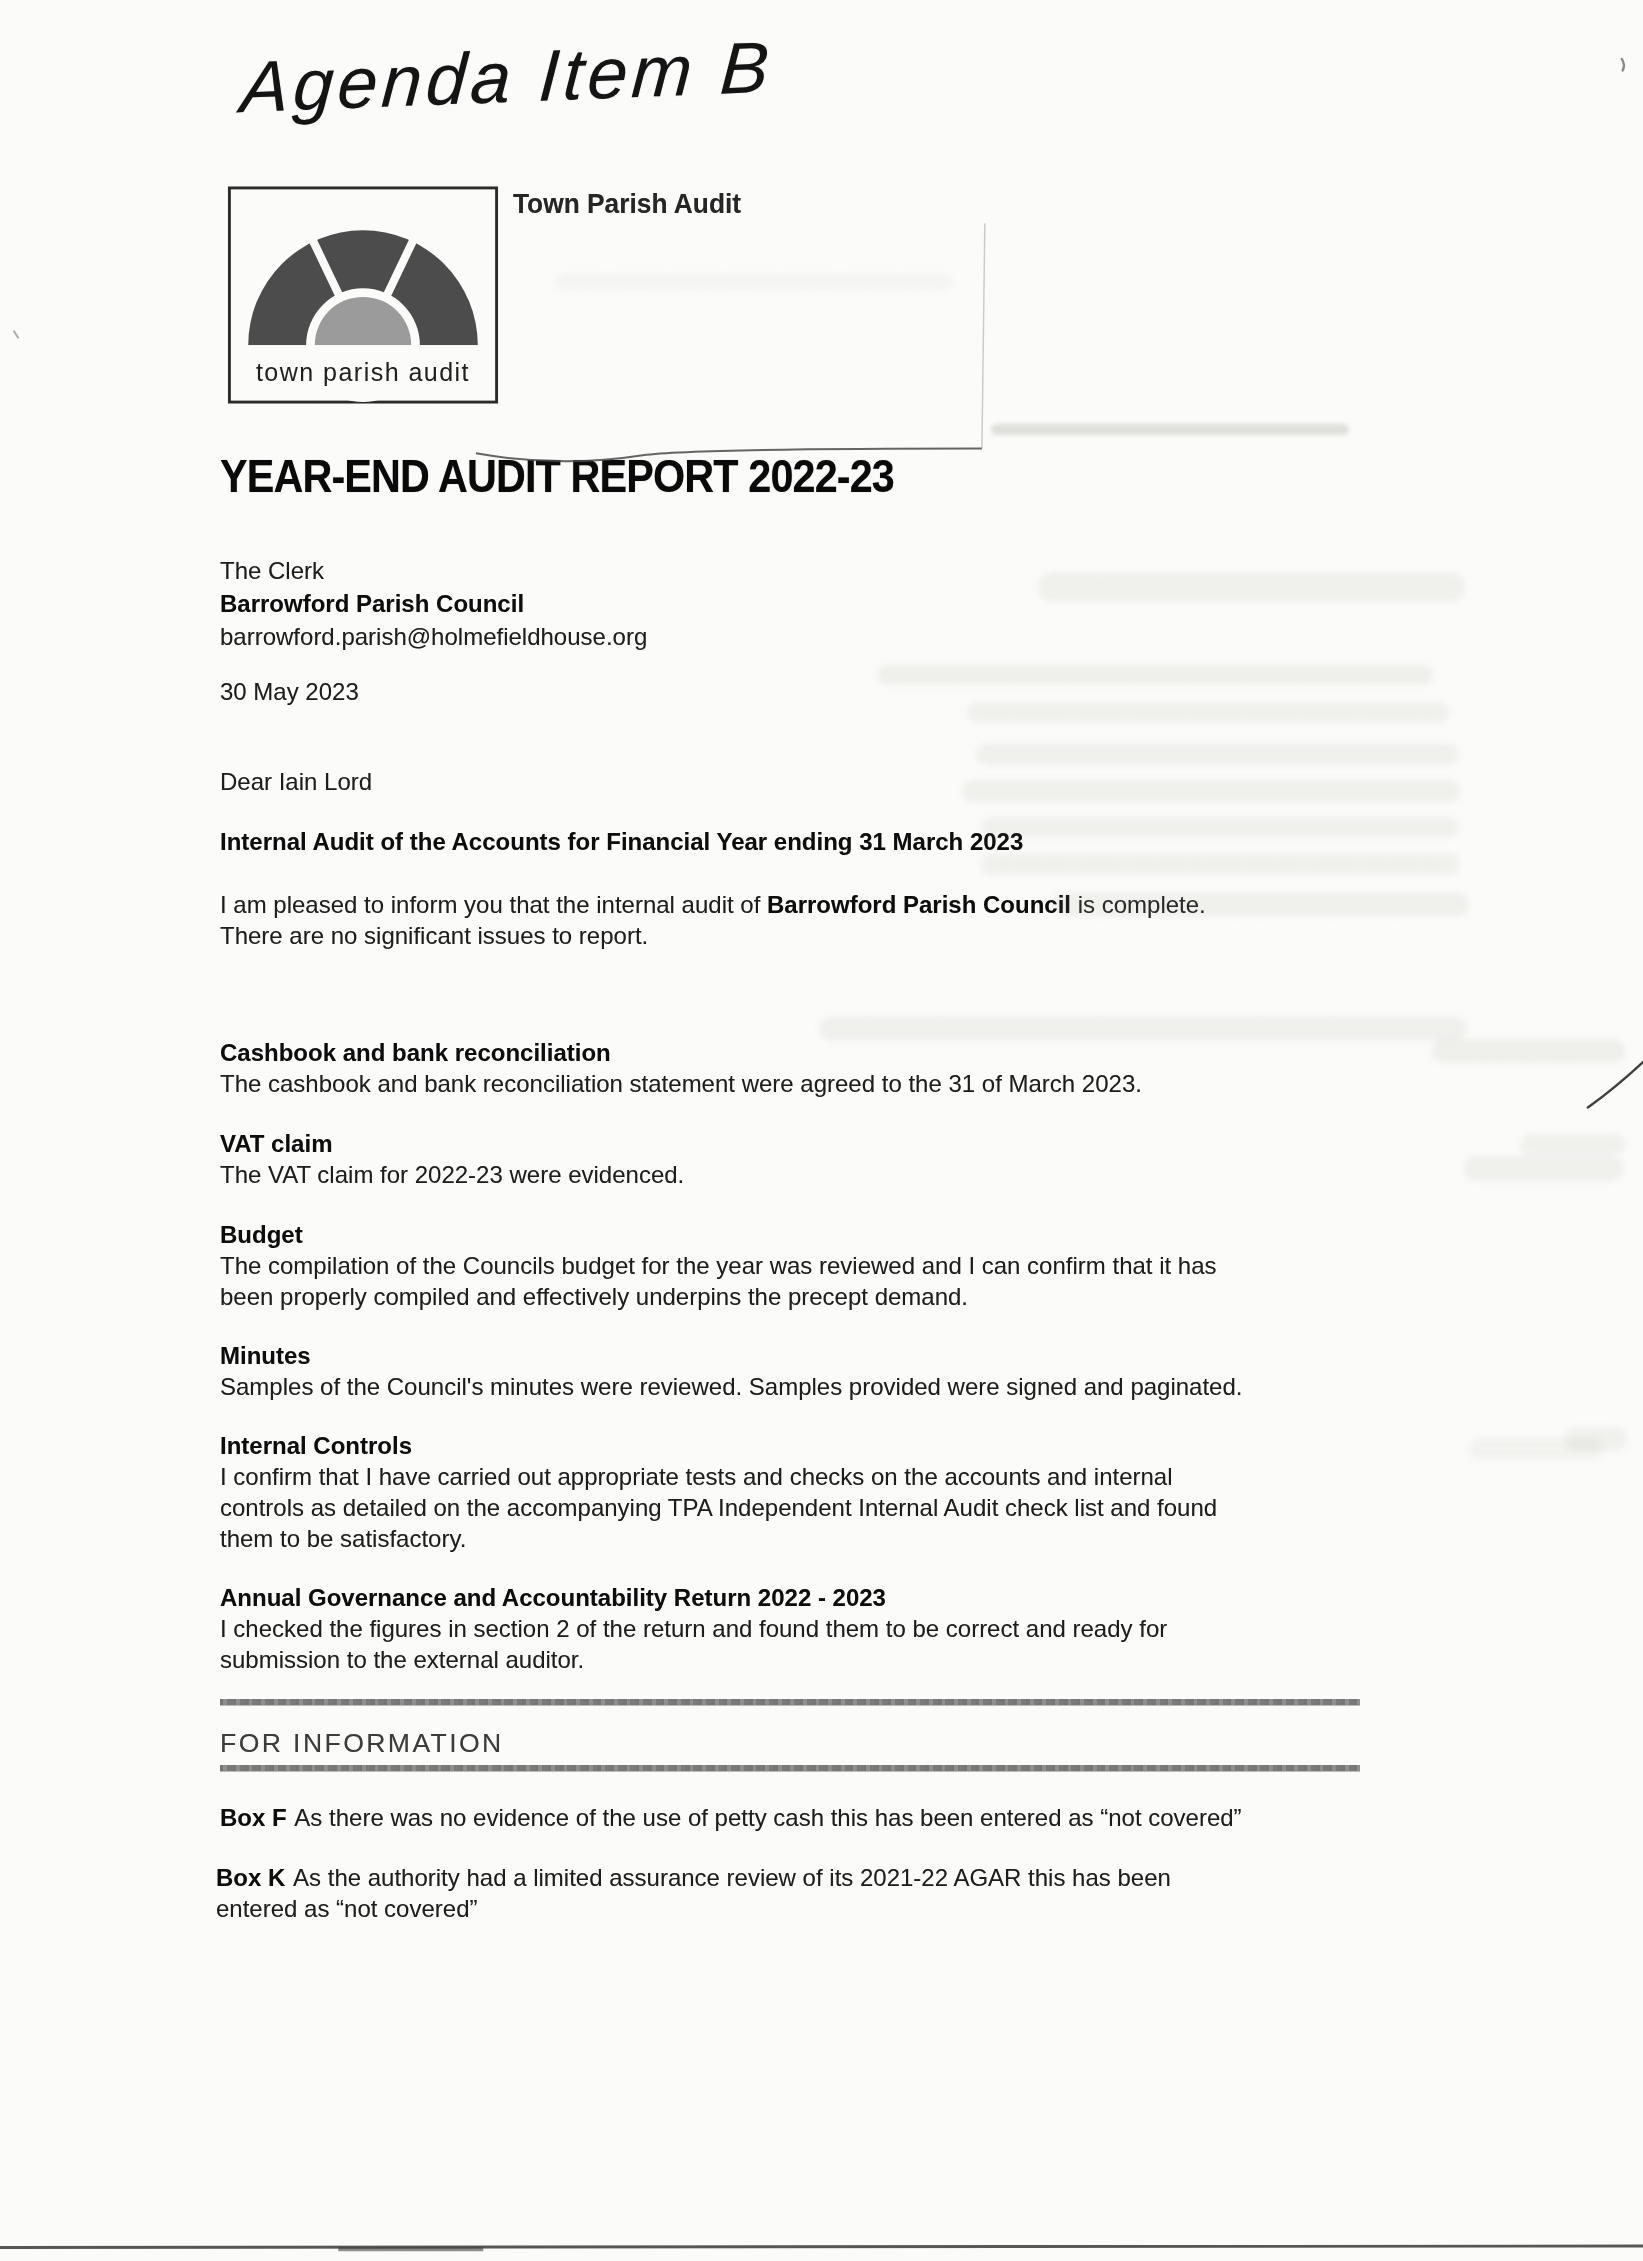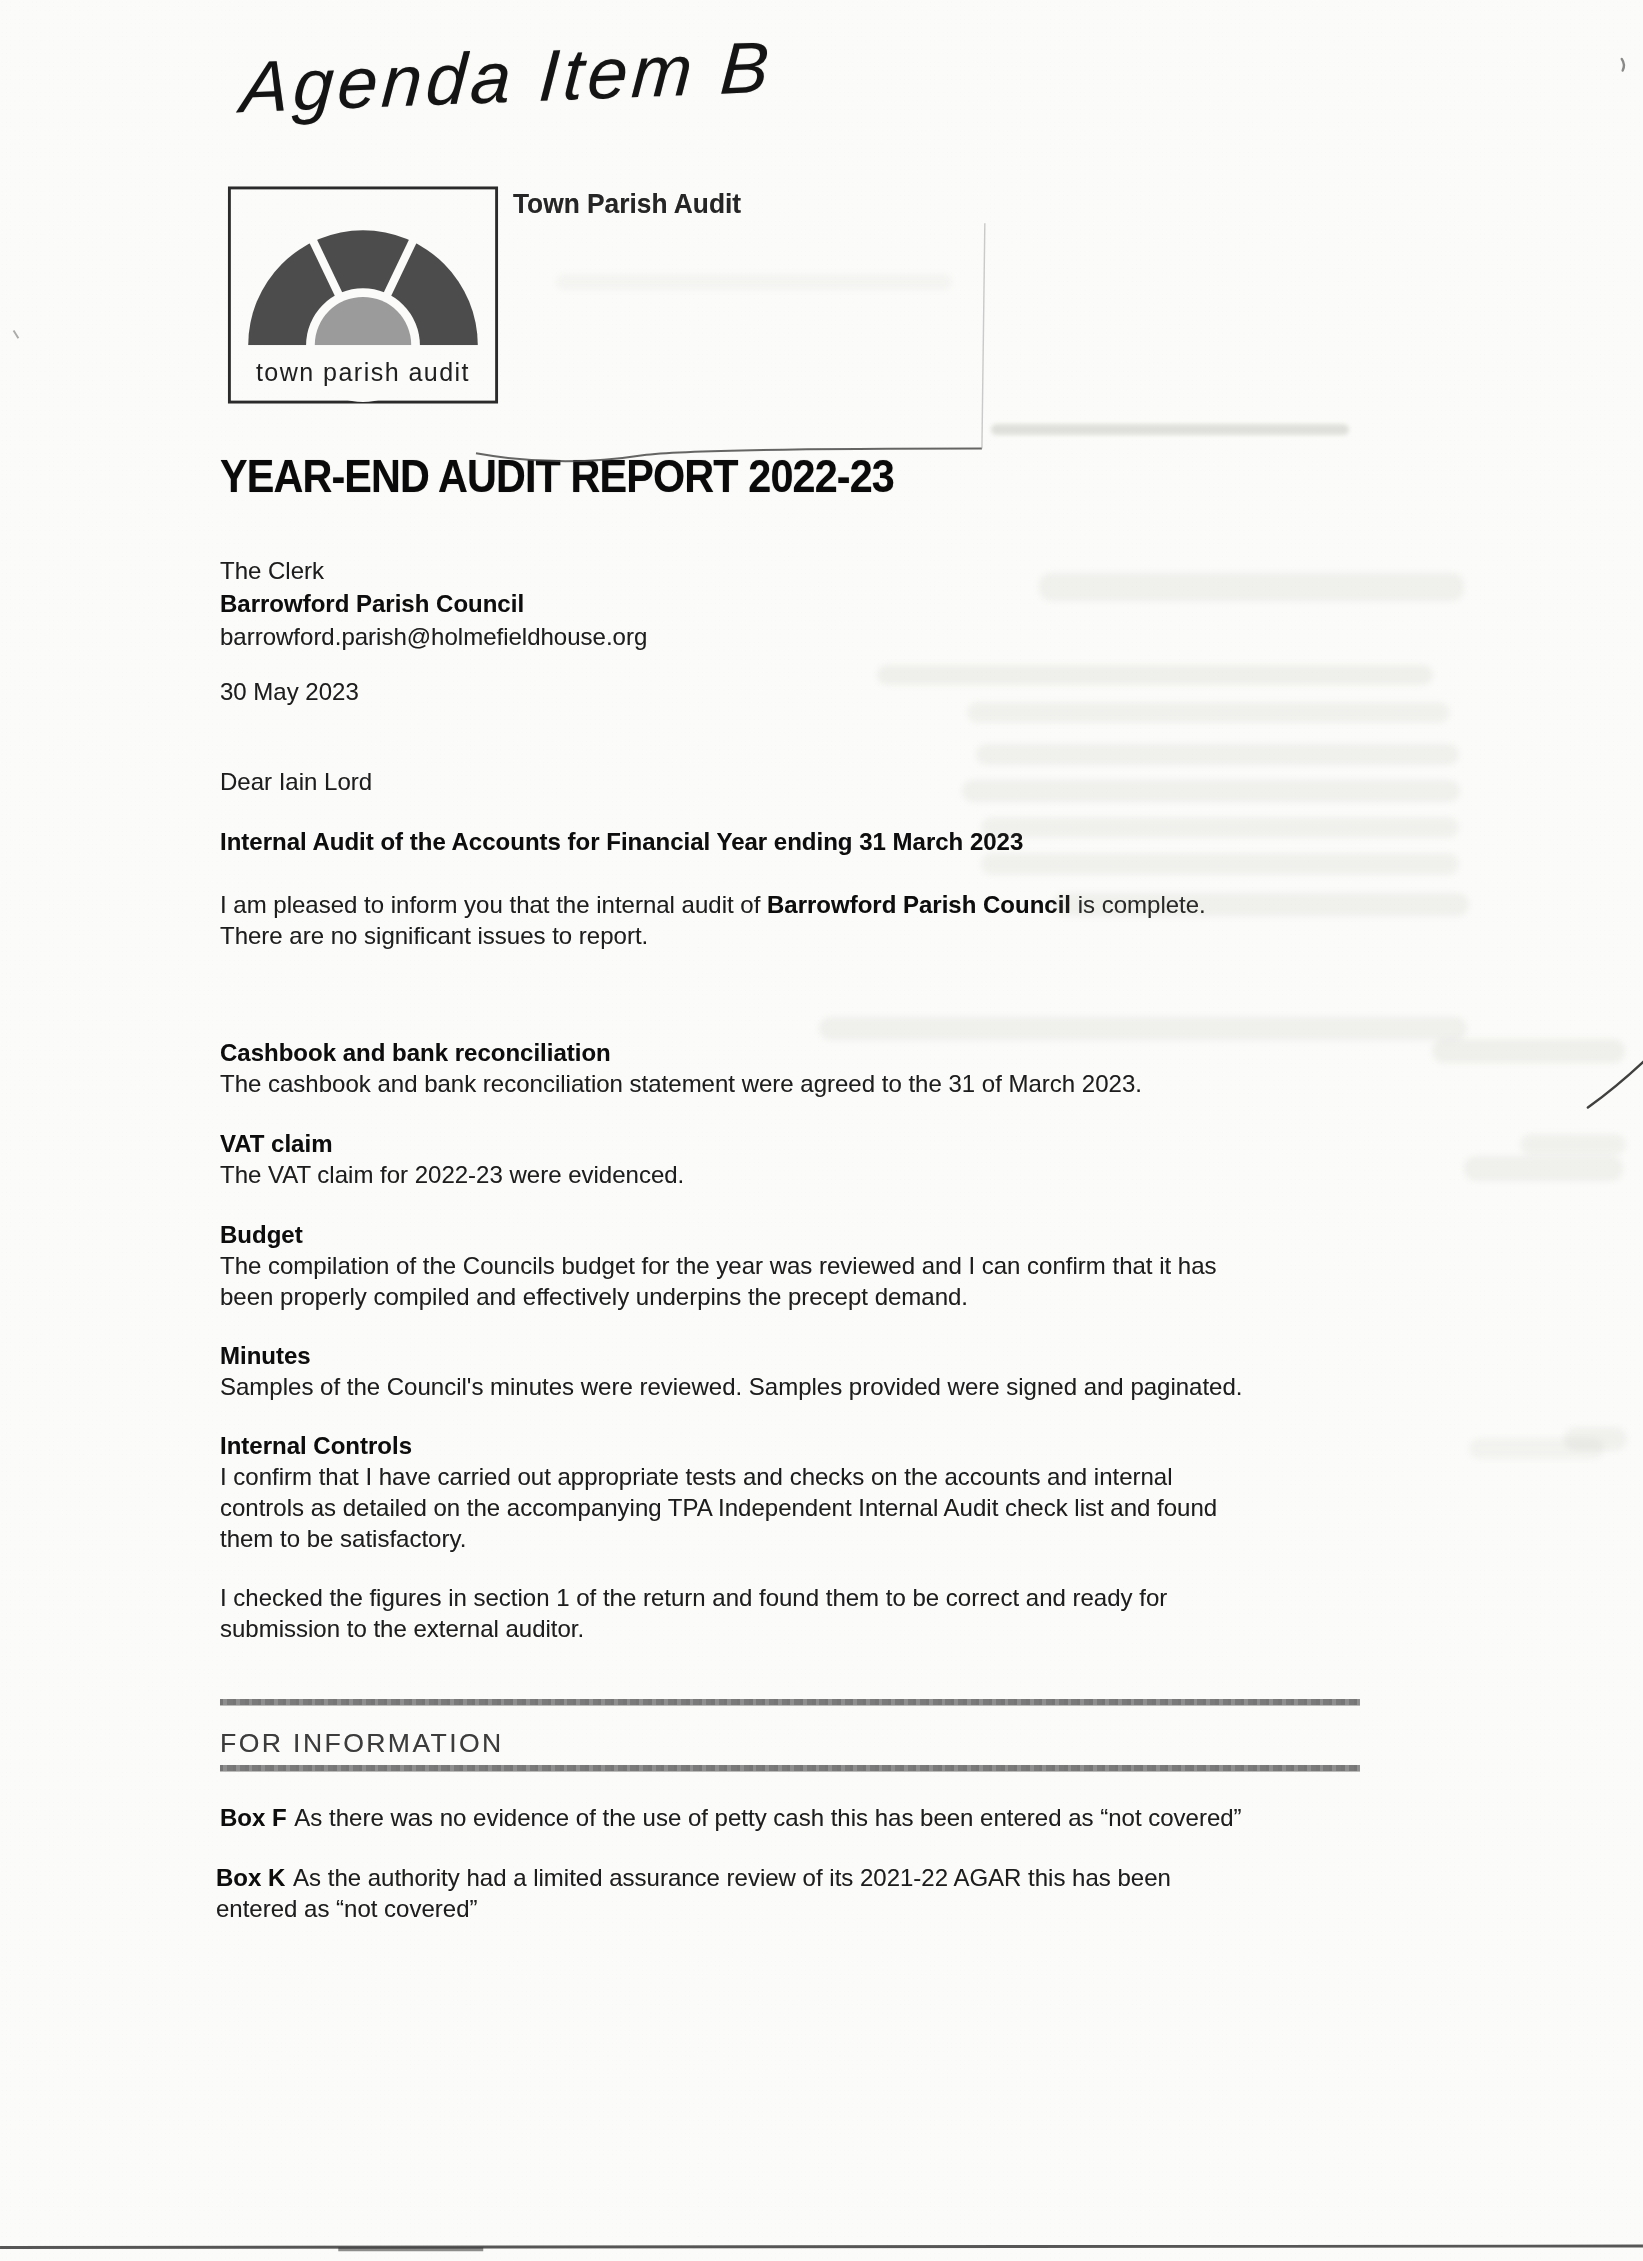--- a/index.html
+++ b/index.html
@@ -117,21 +117,22 @@
   </div>
 
   <div class="t" style="left:220px;top:1430px;">
     <div class="b">Internal Controls</div>
     <div>I confirm that I have carried out appropriate tests and checks on the accounts and internal</div>
     <div>controls as detailed on the accompanying TPA Independent Internal Audit check list and found</div>
     <div>them to be satisfactory.</div>
   </div>
 
   <div class="t" style="left:220px;top:1582px;">
-    <div>I checked the figures in section 1 of the return and found them to be correct and ready for</div>
+    <div class="b">Annual Governance and Accountability Return 2022 - 2023</div>
+    <div>I checked the figures in section 2 of the return and found them to be correct and ready for</div>
     <div>submission to the external auditor.</div>
   </div>
 
   <div class="divider" style="top:1699px;"></div>
   <div class="forinfo">FOR INFORMATION</div>
   <div class="divider" style="top:1765px;"></div>
 
   <div class="t" style="left:220px;top:1802px;text-align:center;">
     <div><span class="note-label">Box F</span><span>As there was no evidence of the use of petty cash this has been entered as “not covered”</span></div>
   </div>

